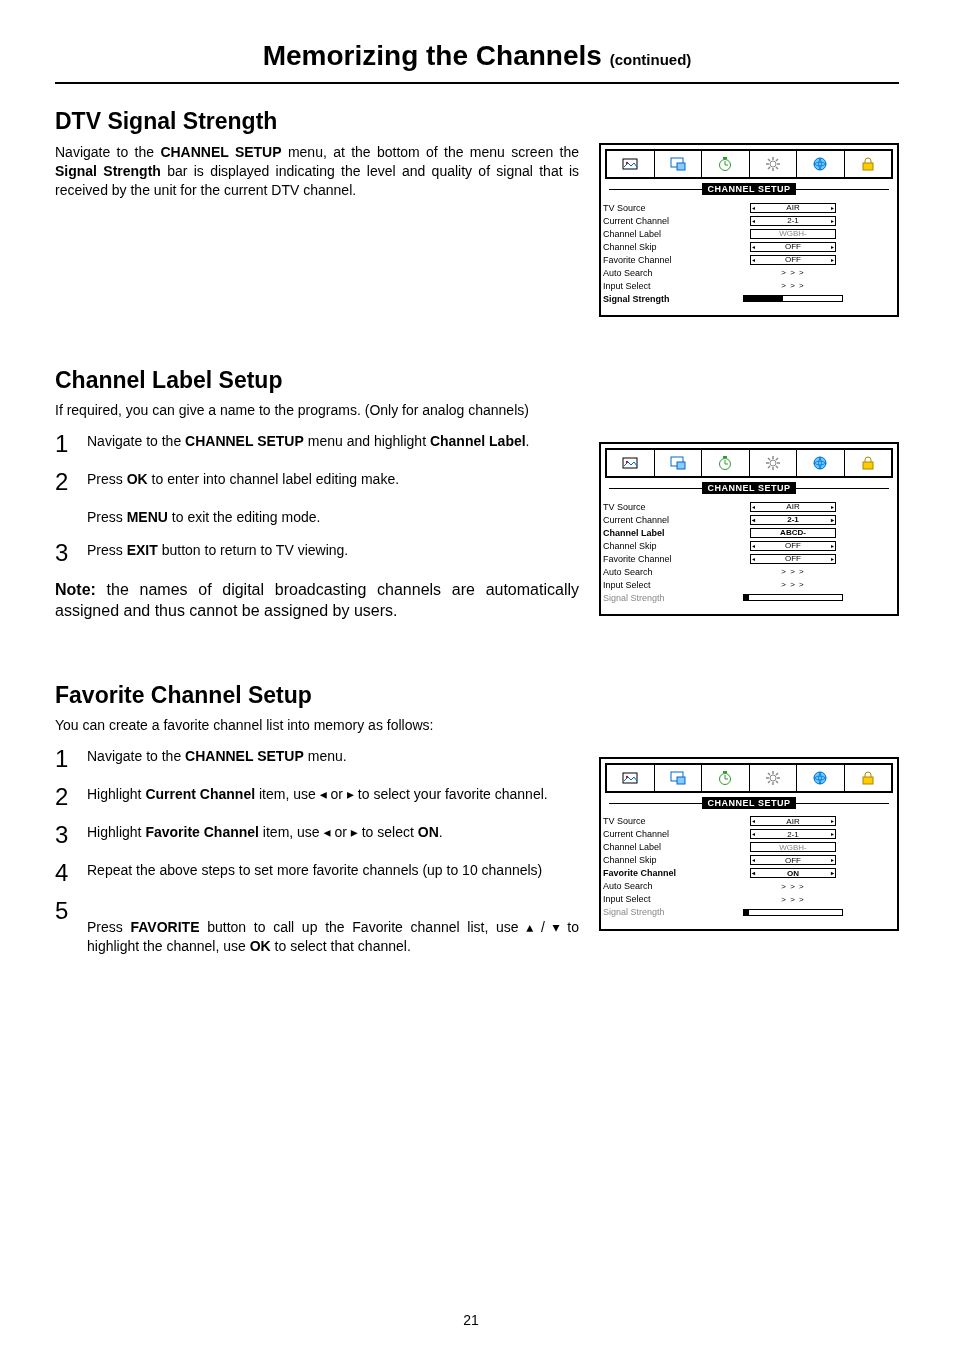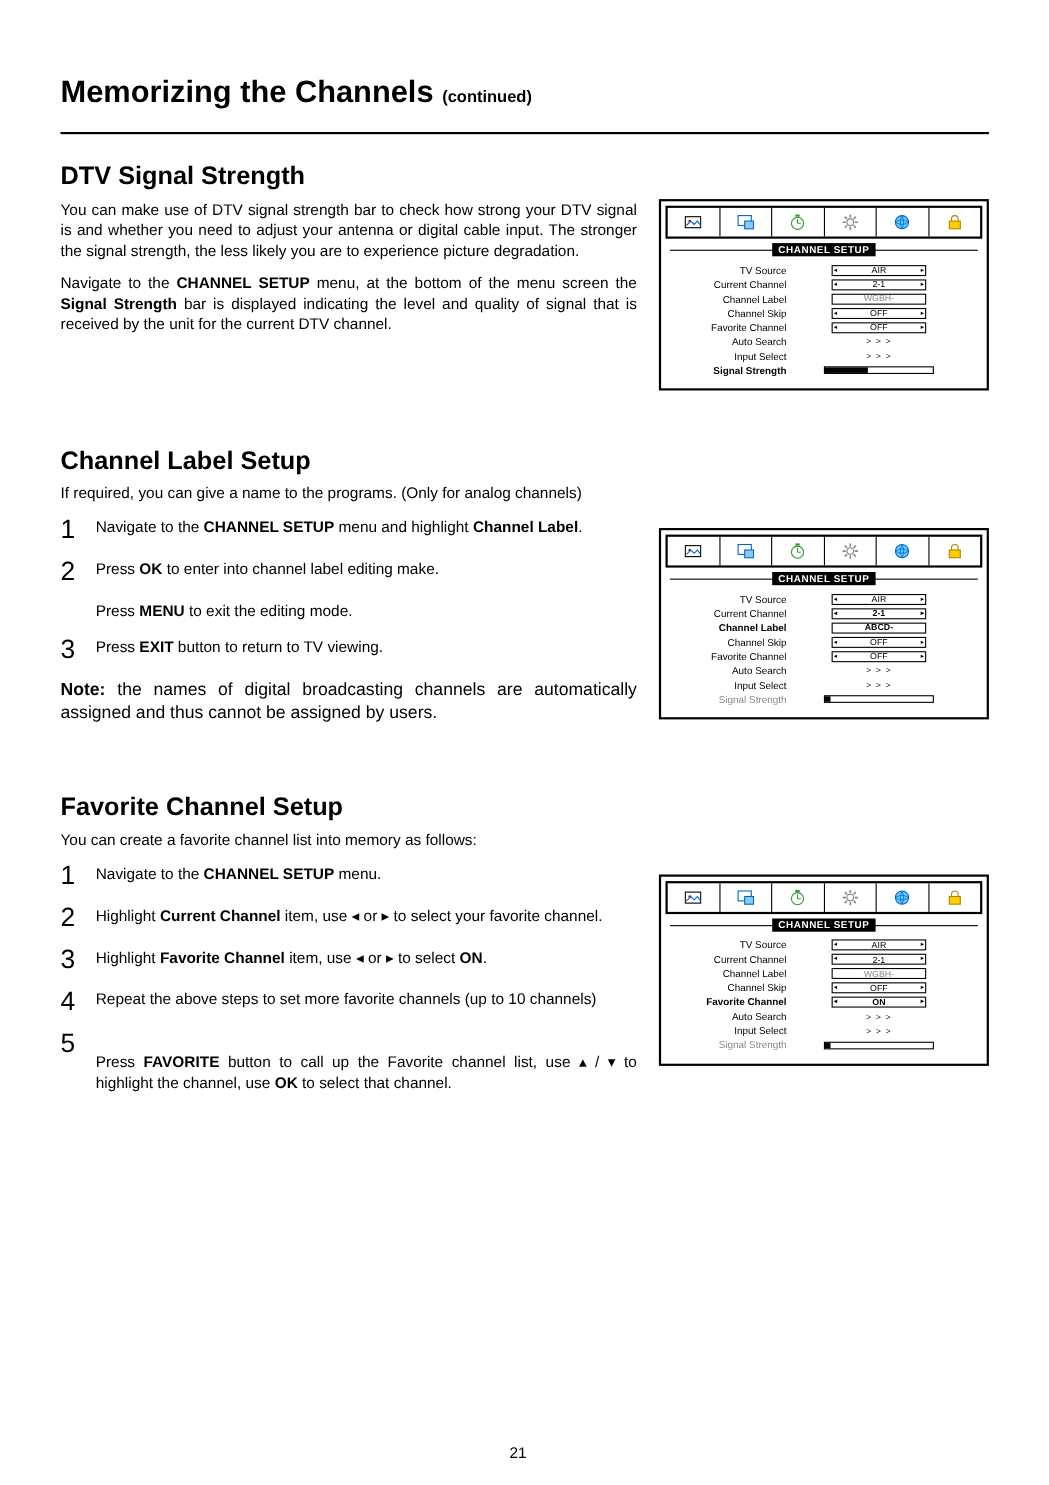--- a/index.html
+++ b/index.html
@@ -6,25 +6,24 @@
   body {
     font-family: Arial, Helvetica, sans-serif;
     width: 954px;
     height: 1350px;
     background: #fff;
     color: #000;
     padding: 40px 55px 30px 55px;
     position: relative;
   }
   .page-title-wrap {
-    text-align: left;
+    text-align: center;
     border-bottom: 2px solid #000;
-    padding-bottom: 20px;
+    padding-bottom: 10px;
     margin-bottom: 24px;
-    margin-top: 28px;
   }
   .page-title {
     font-size: 28px;
     font-weight: bold;
     display: inline;
   }
   .page-title-cont {
     font-size: 15px;
     font-weight: bold;
     display: inline;
@@ -94,21 +93,21 @@
   .osd-header-text {
     background: #000;
     color: #fff;
     font-weight: bold;
     font-size: 9px;
     padding: 1px 6px;
     position: relative;
     display: inline-block;
     letter-spacing: 0.5px;
   }
-  .osd-rows { padding: 2px 14px 10px 14px; text-align: right; }
+  .osd-rows { padding: 2px 14px 10px 2px; }
   .osd-row {
     display: flex;
     align-items: center;
     height: 13px;
   }
   .osd-label { width: 100px; font-size: 9px; }
   .osd-label.bold { font-weight: bold; }
   .osd-label.dim { color: #888; }
   .osd-val {
     flex: 1;
@@ -174,21 +173,20 @@
 
 <div class="page-title-wrap">
   <span class="page-title">Memorizing the Channels </span>
   <span class="page-title-cont">(continued)</span>
 </div>
 
 <div>
   <div class="section-title">DTV Signal Strength</div>
   <div class="section-row">
     <div class="text-col">
-      <p>You can make use of DTV signal strength bar to check how strong your DTV signal is and whether you need to adjust your antenna or digital cable input. The stronger the signal strength, the less likely you are to experience picture degradation.</p>
       <p>
         <span>Navigate to the </span><b>CHANNEL SETUP</b><span> menu, at the bottom of the menu screen the </span><b>Signal Strength</b><span> bar is displayed indicating the level and quality of signal that is received by the unit for the current DTV channel.</span>
       </p>
     </div>
 
     <div class="osd">
       <div class="osd-tabs">
         <div class="osd-tab">
             <div class="ic">
               <svg viewBox="0 0 16 16">

